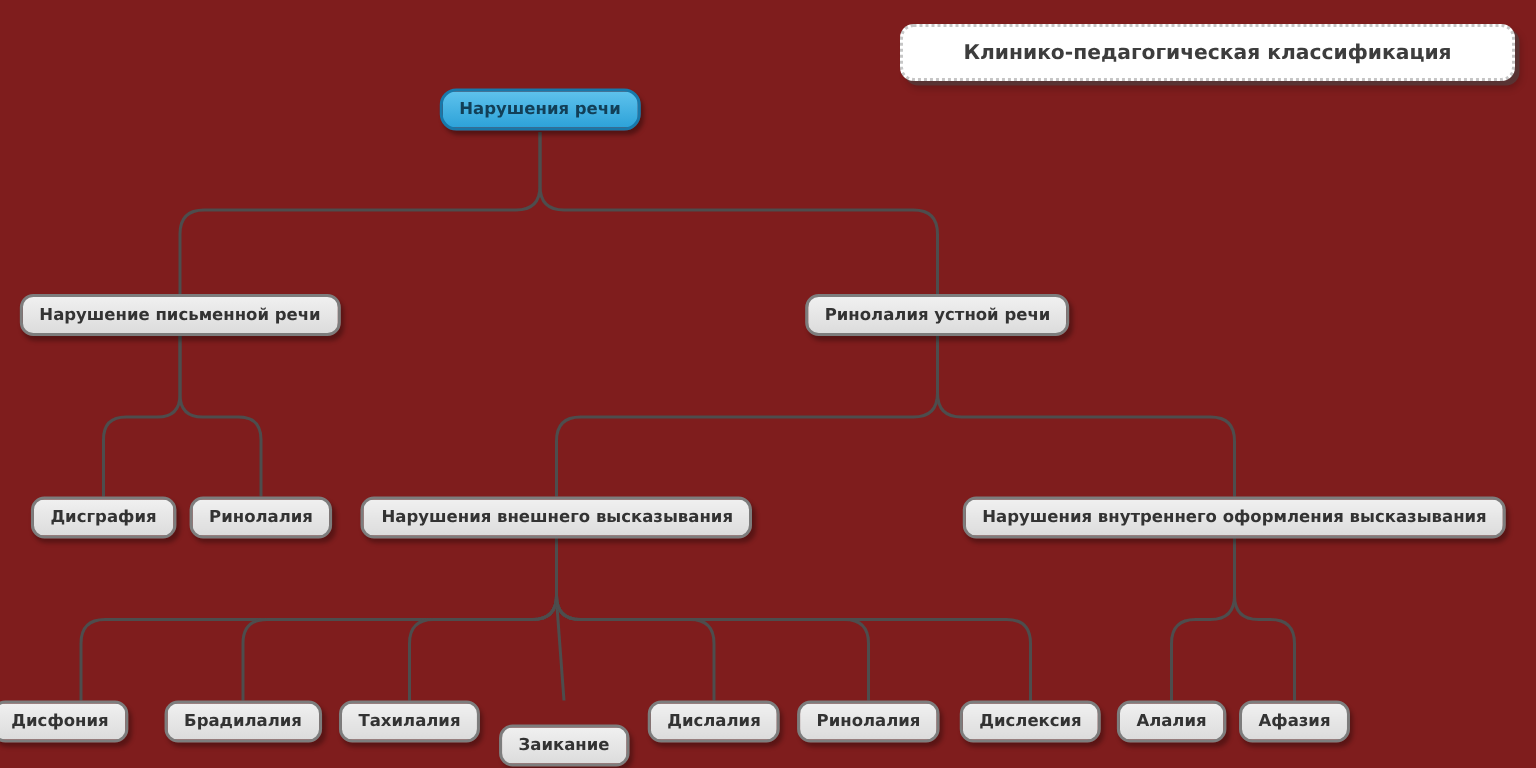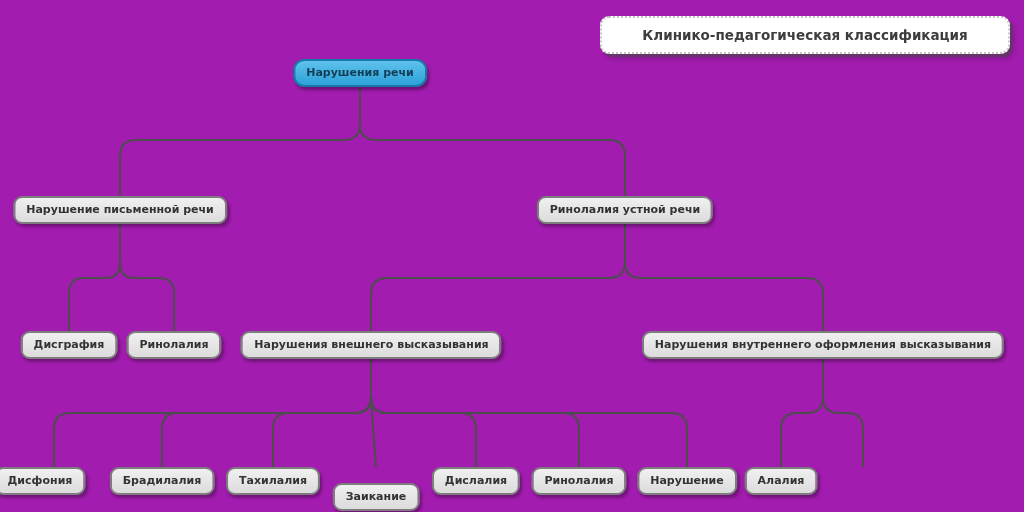--- a/index.html
+++ b/index.html
@@ -1,17 +1,17 @@
 <!DOCTYPE html>
 <html><head>
 <meta charset="utf-8">
 <style>
   html,body{margin:0;padding:0;background:#fff;}
   #canvas{
-    position:relative;width:1024px;height:512px;background:#a21caf;
+    position:relative;width:1024px;height:512px;background:#7f1d1d;
     font-family:"DejaVu Sans","Liberation Sans",sans-serif;overflow:hidden;
   }
   #wires{position:absolute;left:0;top:0;z-index:0;}
   .node{
     position:absolute;transform:translateX(-50%);z-index:2;
     height:28px;line-height:24px;box-sizing:border-box;
     padding:0 11px;white-space:nowrap;text-align:center;
     background:linear-gradient(#f0f0f0,#dcdcdc);
     border:2px solid #7d7d7d;border-radius:9px;
     font-size:11px;font-weight:bold;color:#333333;
@@ -74,16 +74,17 @@
   <div class="node" style="left:174px;top:331px;">Ринолалия</div>
   <div class="node" style="left:371px;top:331px;padding-left:12px;">Нарушения внешнего высказывания</div>
   <div class="node" style="left:823px;top:331px;">Нарушения внутреннего оформления высказывания</div>
 
   <div class="node" style="left:40px;top:467px;">Дисфония</div>
   <div class="node" style="left:162px;top:467px;">Брадилалия</div>
   <div class="node" style="left:273px;top:467px;">Тахилалия</div>
   <div class="node" style="left:376px;top:483px;">Заикание</div>
   <div class="node" style="left:476px;top:467px;text-align:center;">Дислалия</div>
   <div class="node" style="left:579px;top:467px;">Ринолалия</div>
-  <div class="node" style="left:687px;top:467px;">Нарушение</div>
+  <div class="node" style="left:687px;top:467px;">Дислексия</div>
   <div class="node" style="left:781px;top:467px;">Алалия</div>
+  <div class="node" style="left:863px;top:467px;">Афазия</div>
 
 </div>
 
 </body></html>

